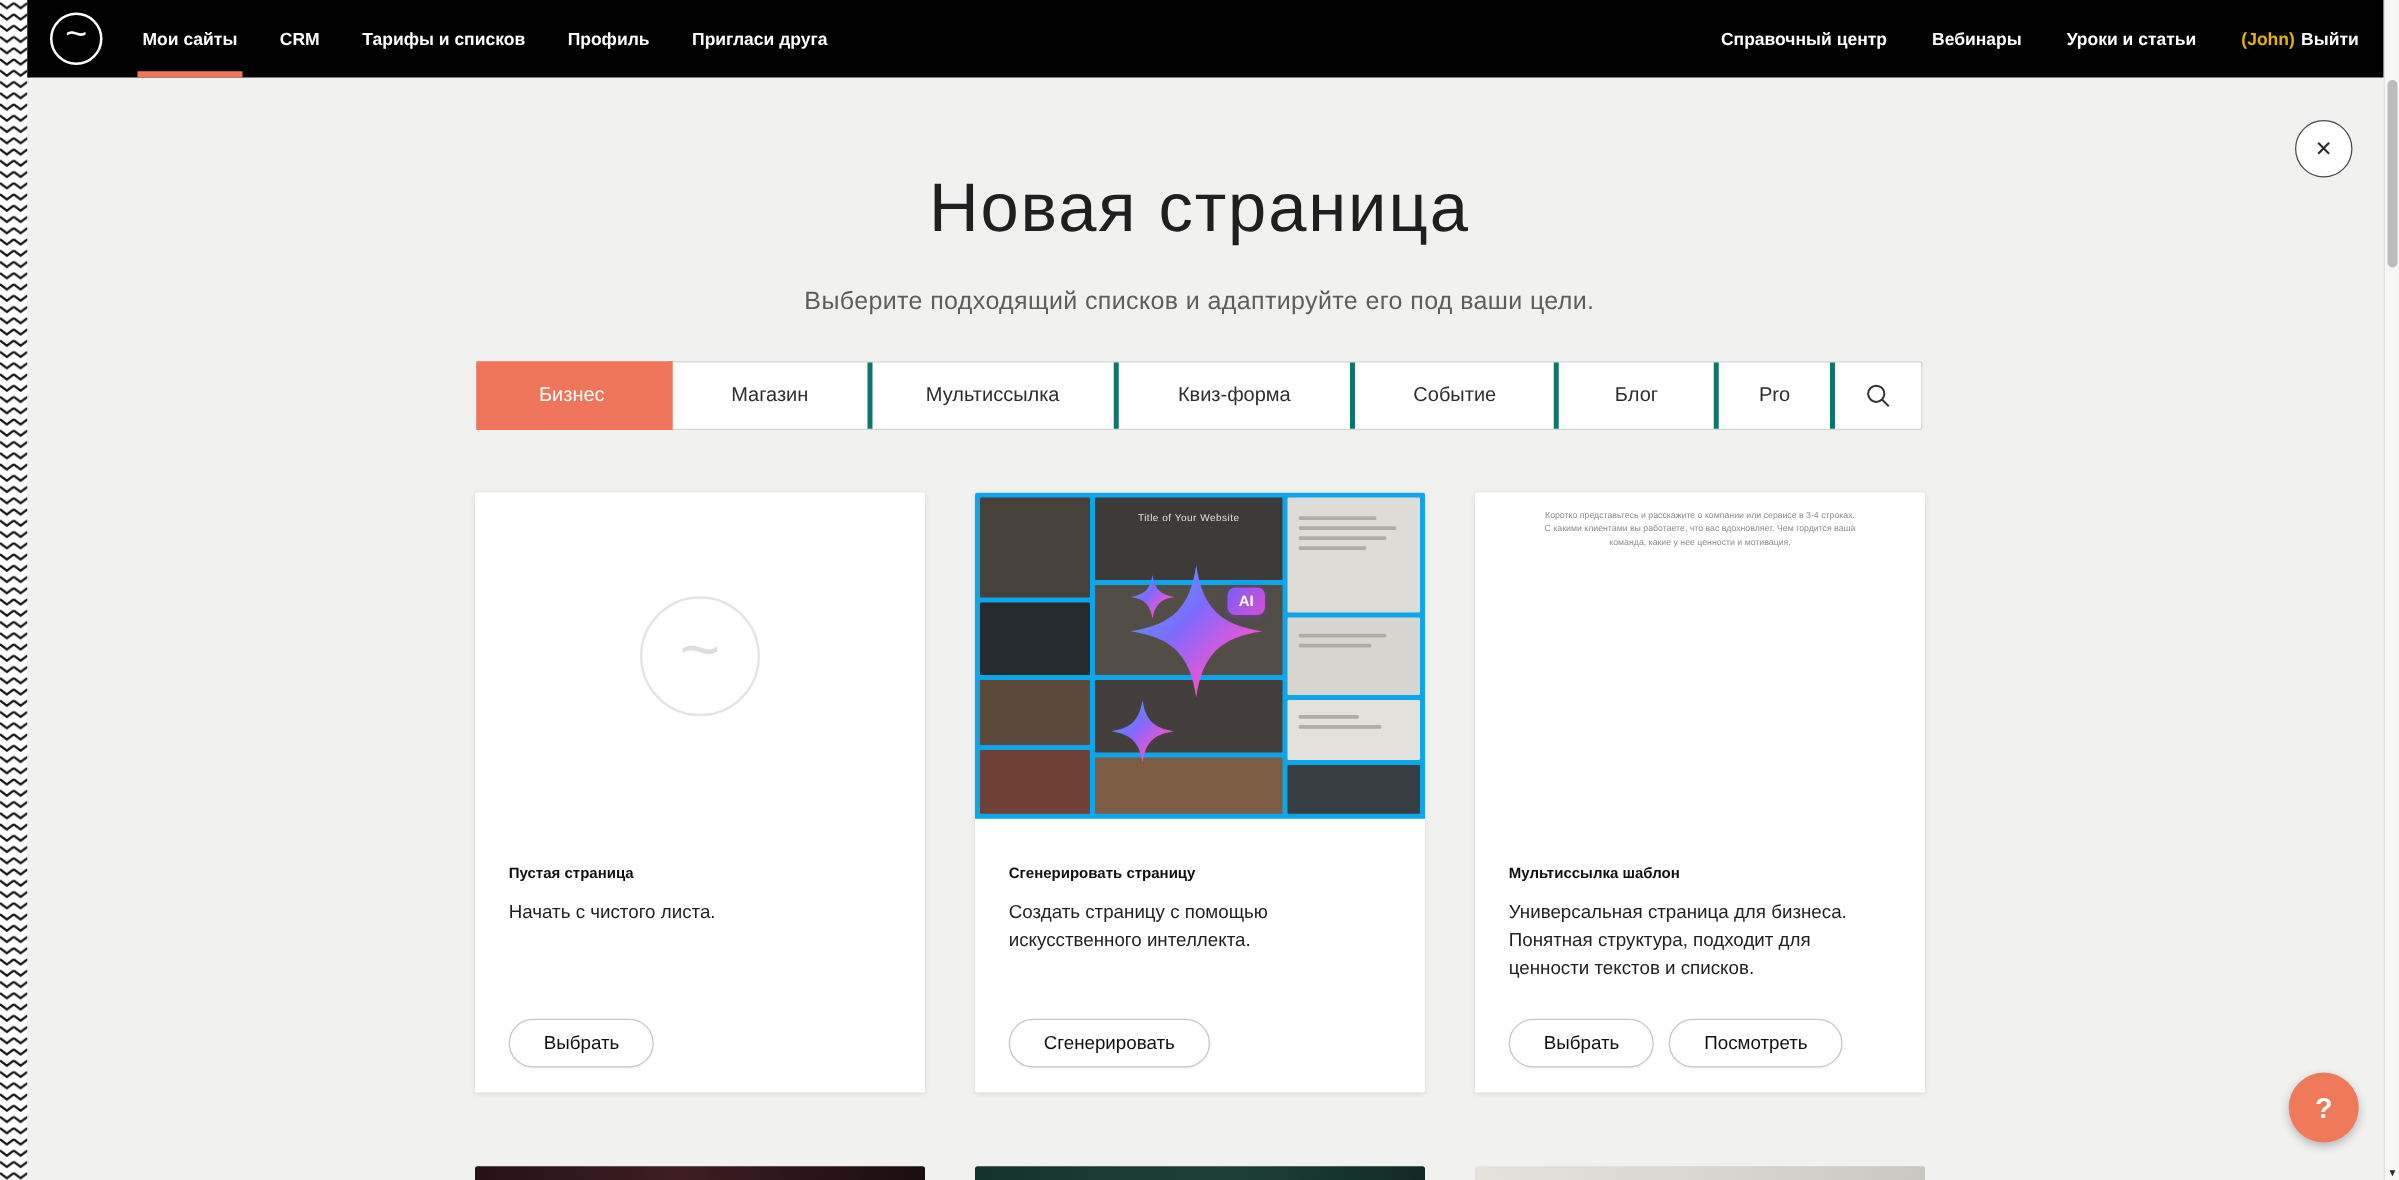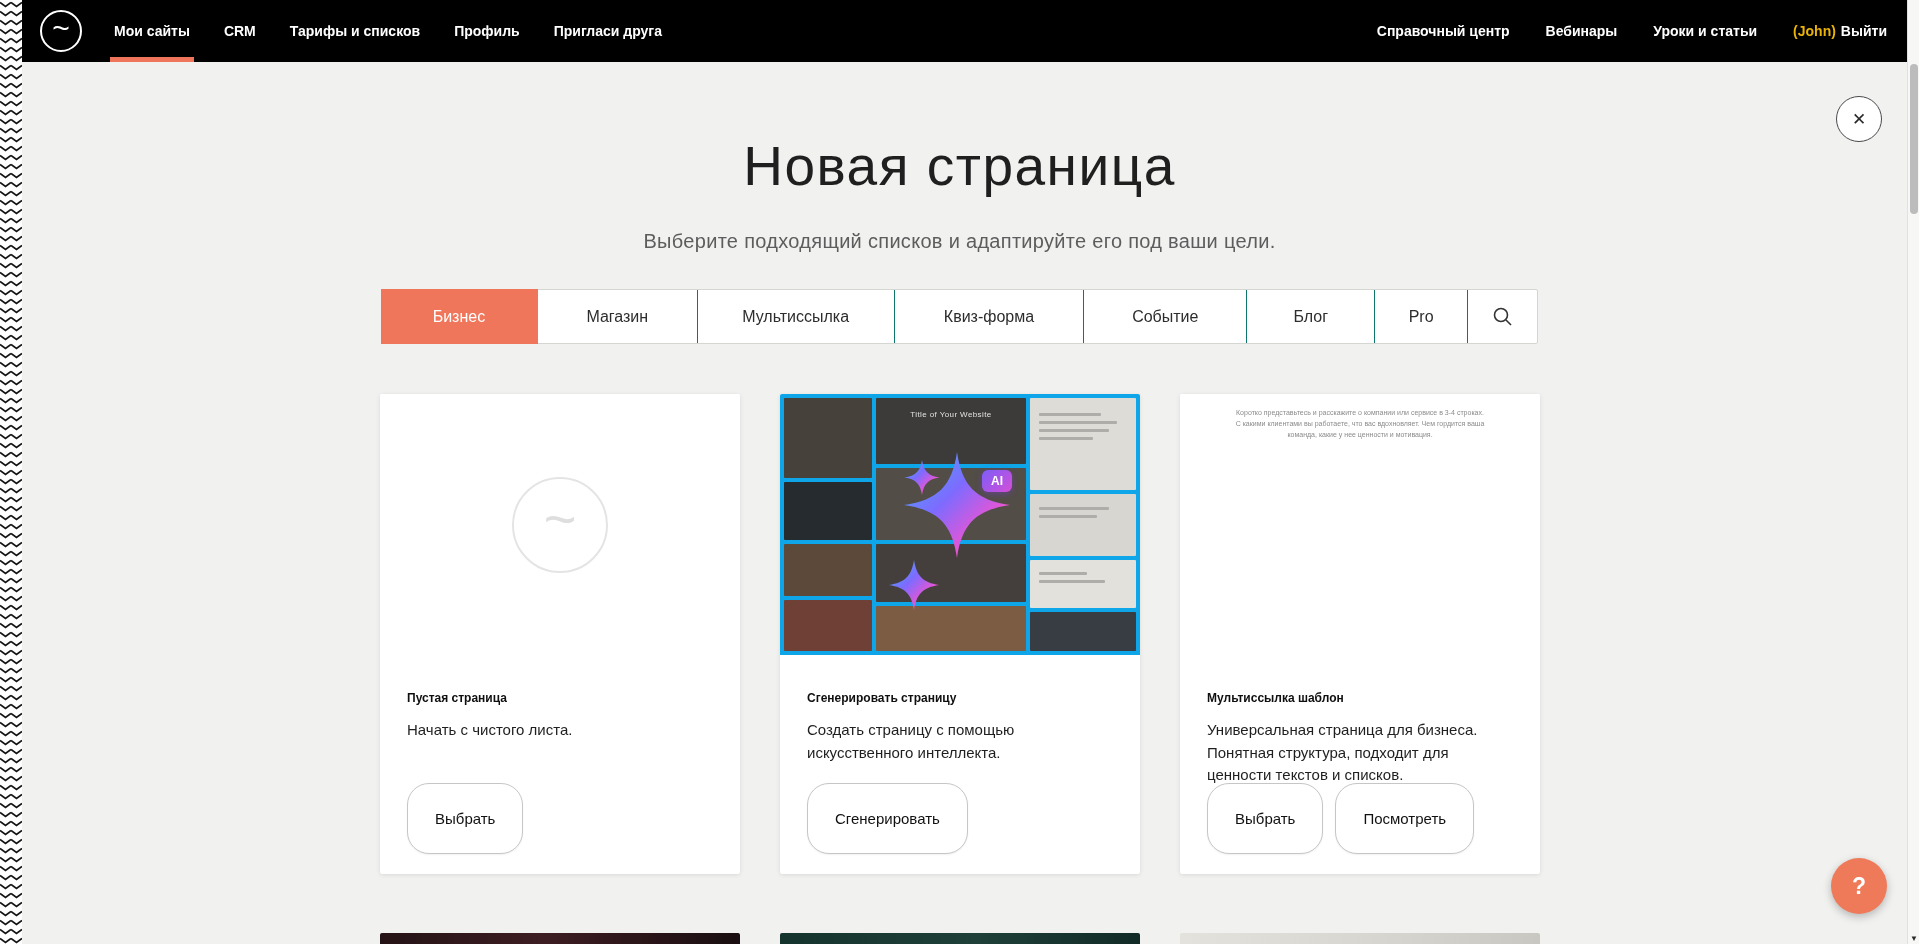--- a/index.html
+++ b/index.html
@@ -56,21 +56,21 @@
     font-size: 20px; font-weight: 400; color: #5d5d5d; letter-spacing: .3px;
   }
 
   
   .tabs {
     position: absolute; top: 289px; left: 381px; width: 1157px; height: 55px;
     display: flex; background: #fff; border: 1px solid #d5d5d2; border-radius: 2px;
   }
   .tab {
     display: flex; align-items: center; justify-content: center;
-    font-size: 16px; color: #2d2d2d; border-right: 1px solid #0f766e;
+    font-size: 16px; color: #2d2d2d; border-right: 4px solid #0f766e;
     cursor: pointer; height: 100%;
   }
   .tab:last-child { border-right: none; }
   .tab.active { background: #f0765b; color: #fff; border-right-color: #f0765b; margin: -1px 0 -1px -1px; height: 55px; }
 
   
   .cards-row {
     position: absolute; top: 394px; left: 380px; width: 1160px; display: flex; gap: 40px;
   }
   .card {
@@ -79,21 +79,21 @@
   }
   .card-preview { height: 261px; position: relative; overflow: hidden; }
   .card-preview.tall { height: 273px; }
   .card-body { padding: 36px 27px 0; }
   .card-body.compact { padding-top: 24px; }
   .card-title { font-size: 12px; font-weight: 700; color: #0f0f0f; margin-bottom: 14px; }
   .card-desc { font-size: 15px; color: #1f1f1f; line-height: 1.5; max-width: 300px; }
   .card-actions { position: absolute; left: 27px; bottom: 20px; display: flex; gap: 12px; }
   .pill-btn {
     background: #fff; border: 1px solid #c6c6c6; border-radius: 22px;
-    padding: 26px 27px; font-size: 15px; color: #111; cursor: pointer;
+    padding: 10px 27px; font-size: 15px; color: #111; cursor: pointer;
     font-family: "Liberation Sans", sans-serif; box-shadow: 0 1px 2px rgba(0,0,0,.06);
   }
 
   
   .blank-preview { background: #fff; display: flex; align-items: center; justify-content: center; }
   .watermark-circle {
     width: 96px; height: 96px; border: 2px solid #e4e4e4; border-radius: 50%;
     display: flex; align-items: center; justify-content: center;
     color: #dedede; font-size: 56px;
   }

